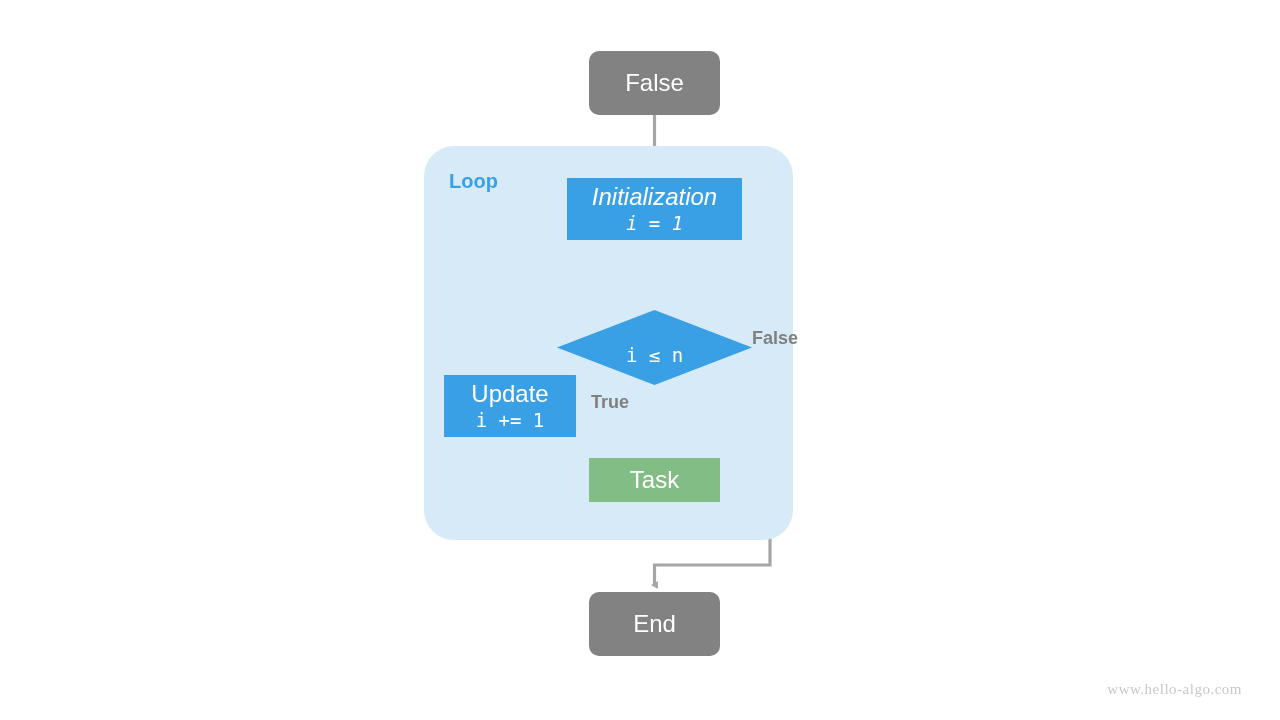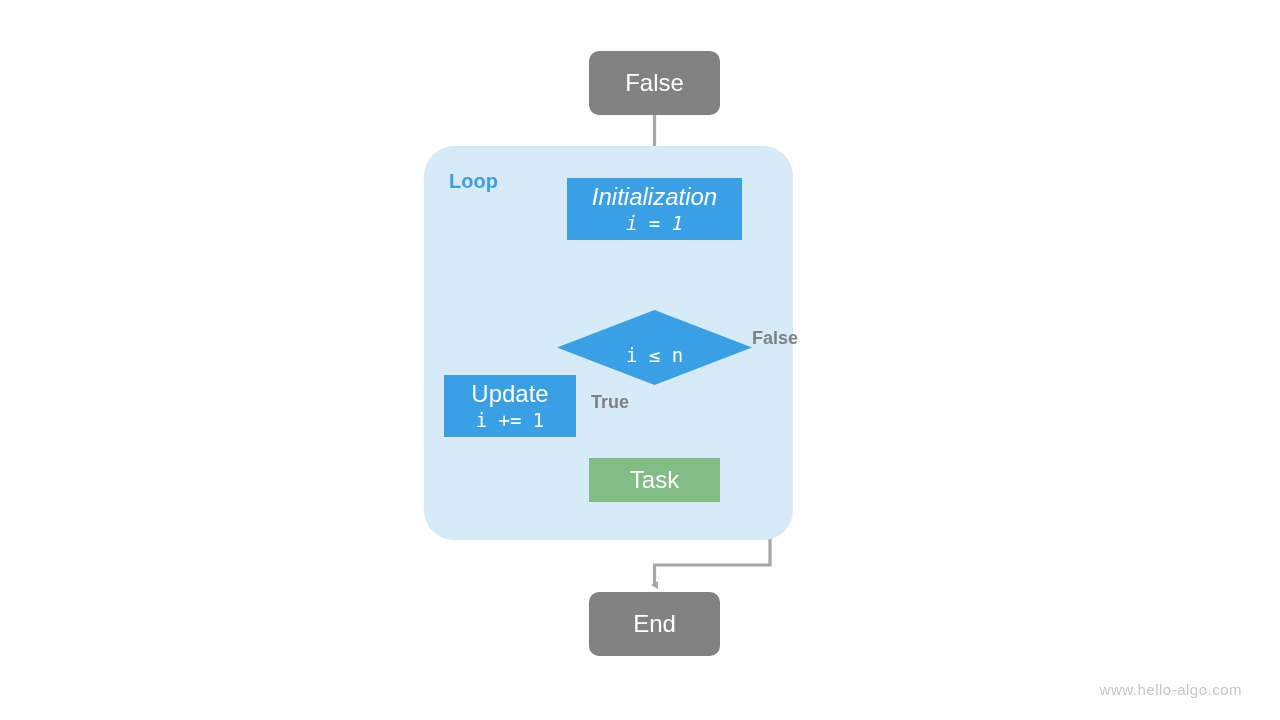--- a/index.html
+++ b/index.html
@@ -113,21 +113,21 @@
   }
   #label-true  { left: 591px; top: 392px; }
   #label-false { left: 728px; top: 328px; margin-left: 24px; }
 
   #watermark {
     position: absolute;
     right: 38px;
     bottom: 22px;
     font-size: 15px;
     color: #c8c8c8;
-    font-family: Liberation Sans, sans-serif;
+    font-family: Liberation Serif, serif;
     letter-spacing: 0.5px;
   }
 </style>
 </head>
 <body>
 
 <svg id="canvas" viewBox="0 0 1280 720" xmlns="http://www.w3.org/2000/svg">
   <defs>
     <marker id="arrowhead" markerWidth="9" markerHeight="9" refX="4.5" refY="4.2" orient="auto" markerUnits="userSpaceOnUse">
       <path d="M0.6,0.8 L8.4,0.8 L4.5,7.6 Z" fill="#a6a6a6"></path>

